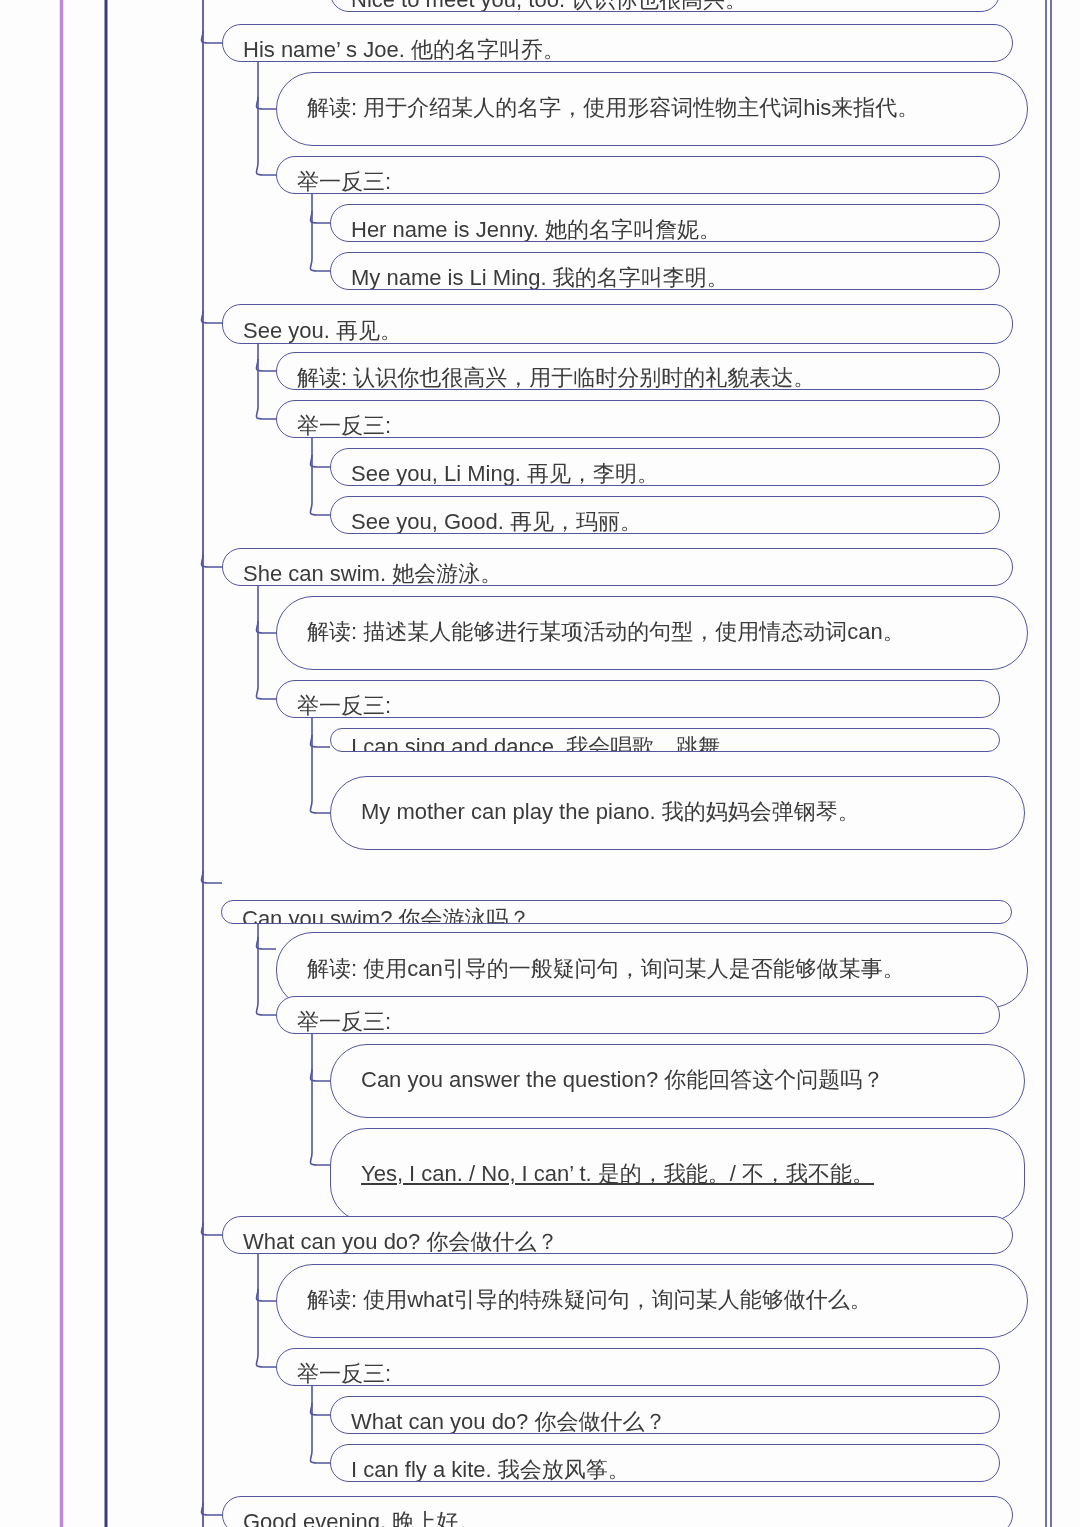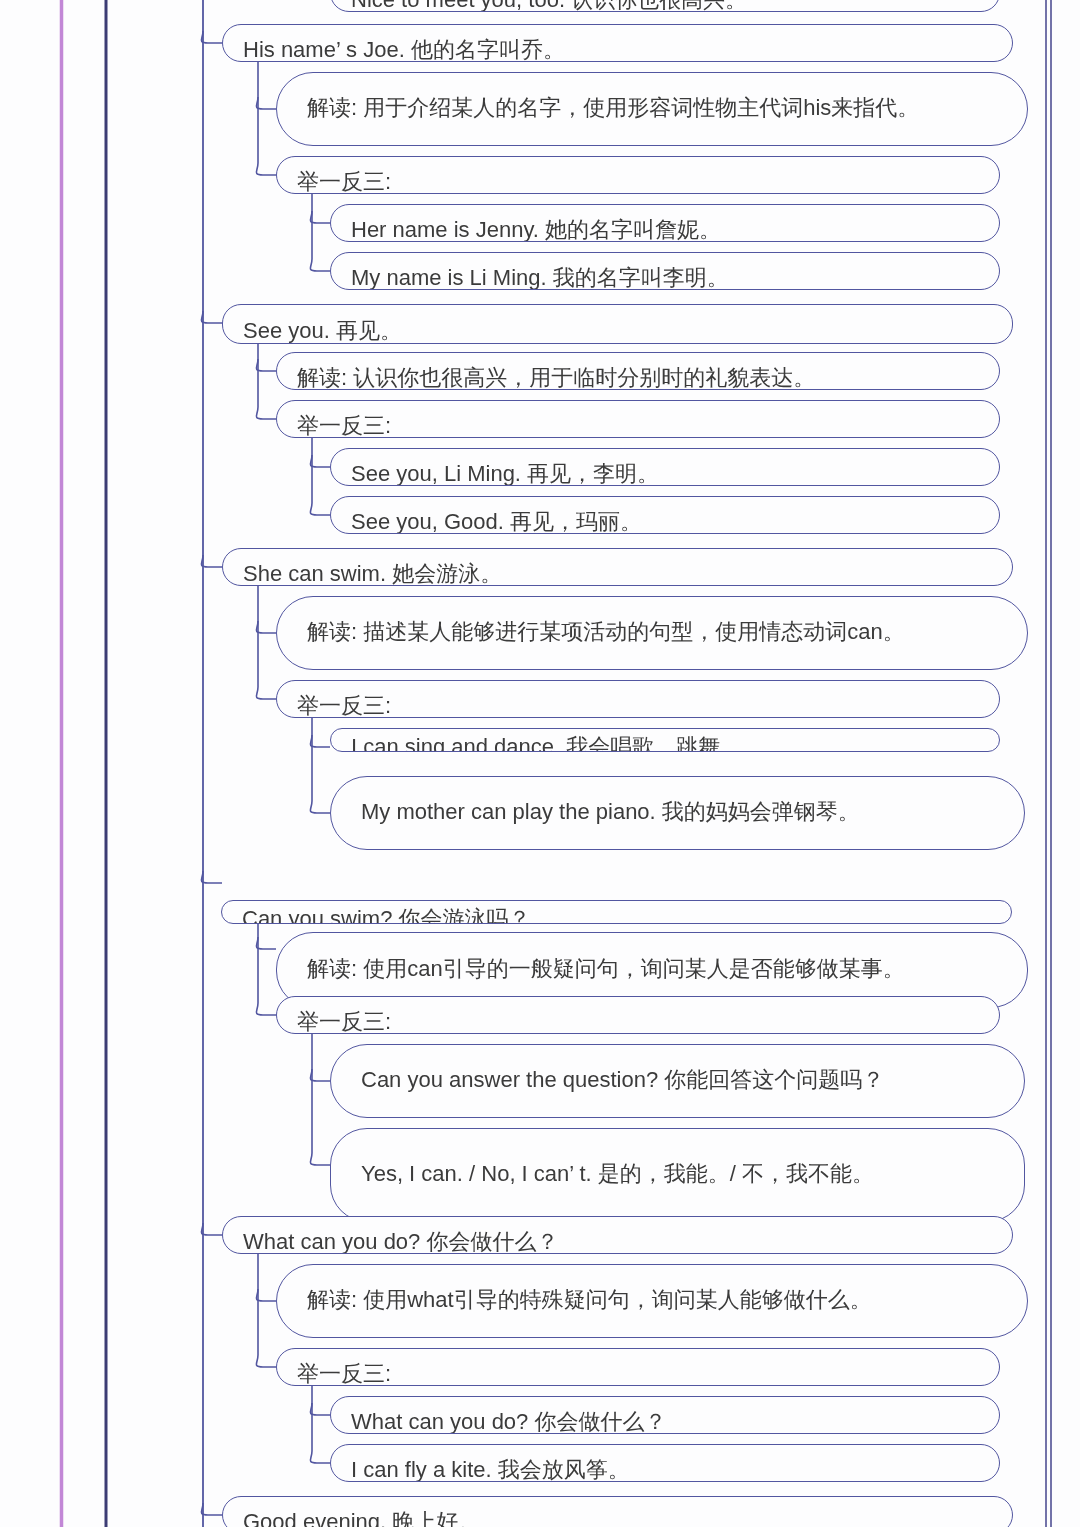--- a/index.html
+++ b/index.html
@@ -73,21 +73,21 @@
       <div class="bubble" style="left: 330px; top: 496px; width: 670px; height: 38px; border-radius: 19px;">See you, Good. 再见，玛丽。</div>
       <div class="bubble" style="left: 222px; top: 548px; width: 791px; height: 38px; border-radius: 19px;">She can swim. 她会游泳。</div>
       <div class="bubble multi" style="left: 276px; top: 596px; width: 752px; height: 74px; border-radius: 37px;">解读: 描述某人能够进行某项活动的句型，使用情态动词can。</div>
       <div class="bubble" style="left: 276px; top: 680px; width: 724px; height: 38px; border-radius: 19px;">举一反三:</div>
       <div class="bubble" style="left: 330px; top: 728px; width: 670px; height: 24px; border-radius: 19px;">I can sing and dance. 我会唱歌、跳舞。</div>
       <div class="bubble multi" style="left: 330px; top: 776px; width: 695px; height: 74px; border-radius: 37px;">My mother can play the piano. 我的妈妈会弹钢琴。</div>
       <div class="bubble" style="left: 221px; top: 864px; width: 791px; height: 24px; border-radius: 19px; margin-top: 36px;">Can you swim? 你会游泳吗？</div>
       <div class="bubble multi" style="left: 276px; top: 912px; width: 752px; height: 76px; border-radius: 37px; margin-top: 20px;">解读: 使用can引导的一般疑问句，询问某人是否能够做某事。</div>
       <div class="bubble" style="left: 276px; top: 996px; width: 724px; height: 38px; border-radius: 19px;">举一反三:</div>
       <div class="bubble multi" style="left: 330px; top: 1044px; width: 695px; height: 74px; border-radius: 37px;">Can you answer the question? 你能回答这个问题吗？</div>
-      <div class="bubble multi" style="left: 330px; top: 1128px; width: 695px; height: 94px; border-radius: 37px;">Yes, I can. / No, I can’ t. 是的，我能。/ 不，我不能。</div>
+      <div class="bubble multi" style="left: 330px; top: 1128px; width: 695px; height: 94px; border-radius: 37px; text-decoration: underline;">Yes, I can. / No, I can’ t. 是的，我能。/ 不，我不能。</div>
       <div class="bubble" style="left: 222px; top: 1216px; width: 791px; height: 38px; border-radius: 19px;">What can you do? 你会做什么？</div>
       <div class="bubble multi" style="left: 276px; top: 1264px; width: 752px; height: 74px; border-radius: 37px;">解读: 使用what引导的特殊疑问句，询问某人能够做什么。</div>
       <div class="bubble" style="left: 276px; top: 1348px; width: 724px; height: 38px; border-radius: 19px;">举一反三:</div>
       <div class="bubble" style="left: 330px; top: 1396px; width: 670px; height: 38px; border-radius: 19px;">What can you do? 你会做什么？</div>
       <div class="bubble" style="left: 330px; top: 1444px; width: 670px; height: 38px; border-radius: 19px;">I can fly a kite. 我会放风筝。</div>
       <div class="bubble" style="left: 222px; top: 1496px; width: 791px; height: 38px; border-radius: 19px;">Good evening. 晚上好。</div>
     </div>
 </div>
 
 </body></html>

